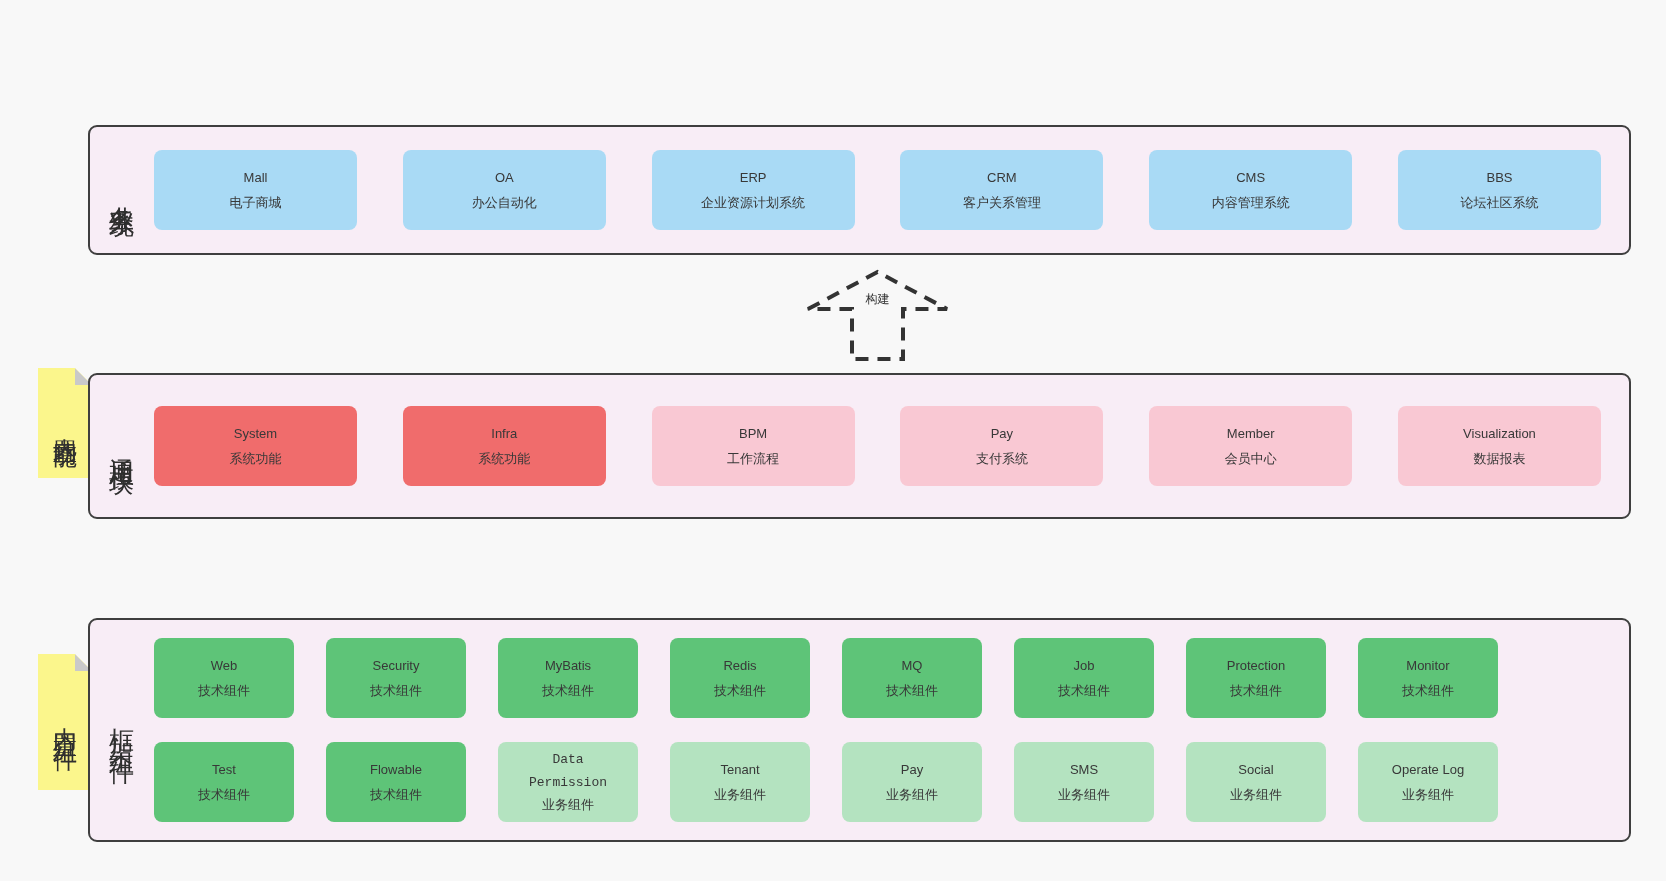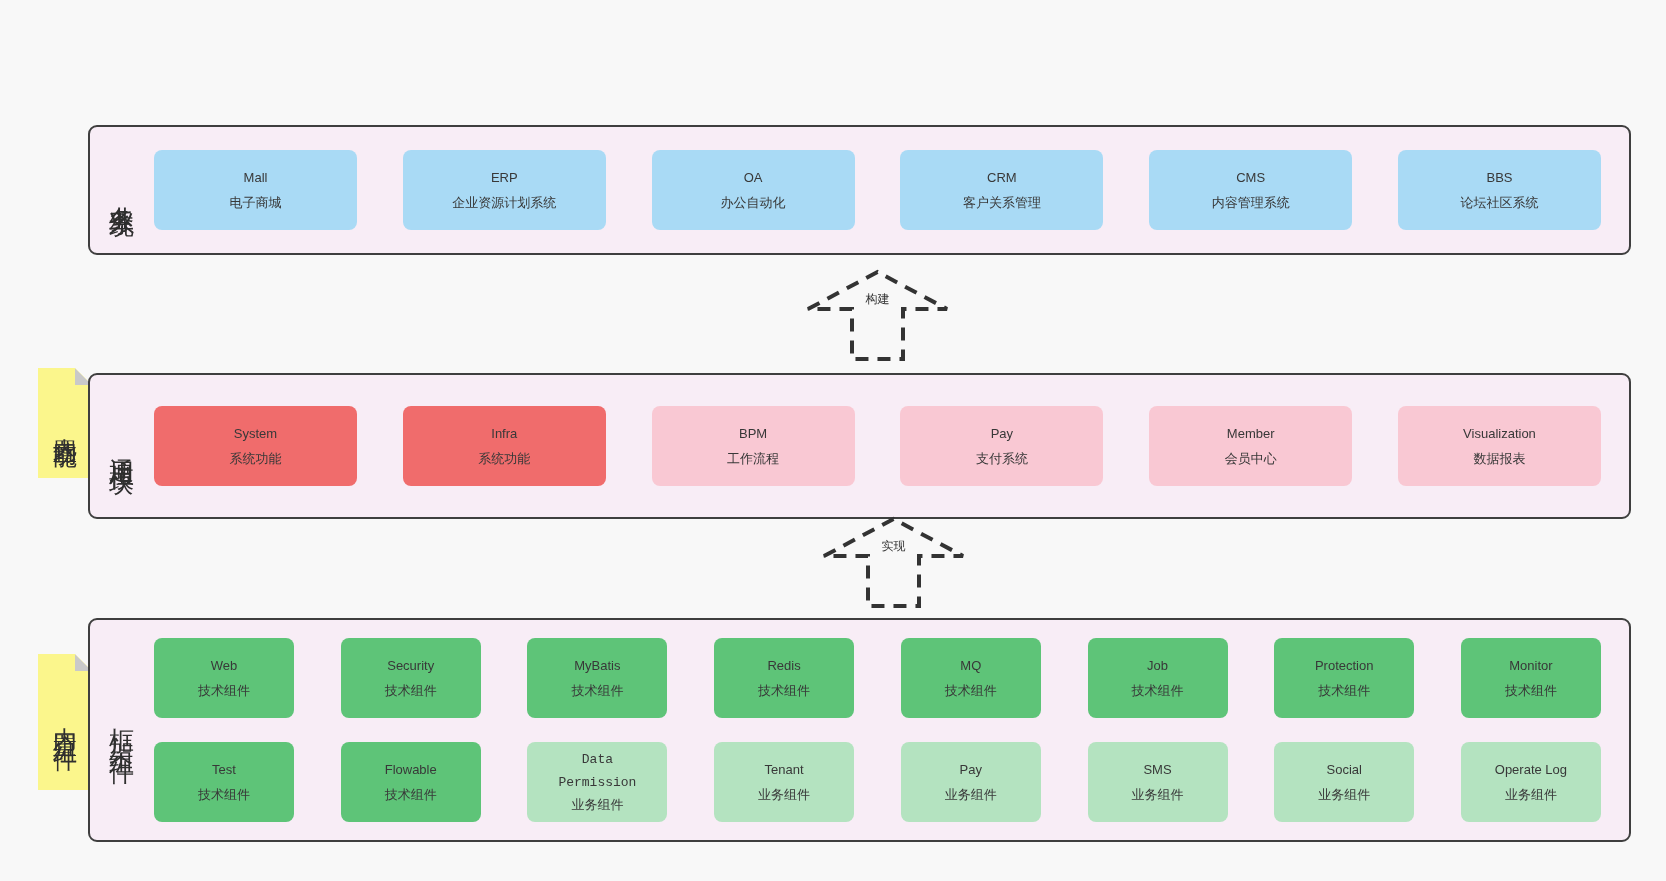--- a/index.html
+++ b/index.html
@@ -31,21 +31,21 @@
 
   .boxes-row {
     position:absolute; left:64px; right:28px; top:0; bottom:0;
     display:flex; align-items:center; justify-content:space-between;
   }
   .boxes-col {
     position:absolute; left:64px; right:28px; top:18px; bottom:18px;
     display:flex; flex-direction:column; justify-content:space-between;
   }
   .boxes-col .inner-row {
-    display:flex; justify-content:space-between;
+    display:flex; justify-content:flex-start;gap:32px;
   }
 
   
   .box {
     height:80px; border-radius:8px;
     display:flex; flex-direction:column; align-items:center; justify-content:center;
     text-align:center; font-size:13px; line-height:25px; color:#383838;
   }
   .box.wide   { width:203px; }
   .box.narrow { width:140px; }
@@ -101,26 +101,26 @@
   </div>
 
   <div class="band" id="band-business">
     <div class="band-label">业务系统</div>
     <div class="boxes-row">
       <div class="box wide v-blue">
         <div class="t">Mall</div>
         <div class="s">电子商城</div>
       </div>
       <div class="box wide v-blue">
+        <div class="t">OA</div>
+        <div class="s">办公自动化</div>
+      </div>
+      <div class="box wide v-blue">
         <div class="t">ERP</div>
         <div class="s">企业资源计划系统</div>
-      </div>
-      <div class="box wide v-blue">
-        <div class="t">OA</div>
-        <div class="s">办公自动化</div>
       </div>
       <div class="box wide v-blue">
         <div class="t">CRM</div>
         <div class="s">客户关系管理</div>
       </div>
       <div class="box wide v-blue">
         <div class="t">CMS</div>
         <div class="s">内容管理系统</div>
       </div>
       <div class="box wide v-blue">
@@ -160,26 +160,20 @@
         <div class="t">Member</div>
         <div class="s">会员中心</div>
       </div>
       <div class="box wide v-pink">
         <div class="t">Visualization</div>
         <div class="s">数据报表</div>
       </div>
     </div>
   </div>
 
-  <div class="arrow" id="arrow-implement">
-    <svg width="145" height="95" viewBox="0 0 145 95">
-      <polygon points="3,41 72.5,4 142,41 98,41 98,91 47,91 47,41" fill="#f8f8f8" stroke="#333333" stroke-width="4" stroke-dasharray="13 9" stroke-linejoin="miter"></polygon>
-    </svg>
-    <div class="arrow-label">实现</div>
-  </div>
 
   <div class="band" id="band-components">
     <div class="band-label">框架组件</div>
     <div class="boxes-col">
       <div class="inner-row">
         <div class="box narrow v-green">
           <div class="t">Web</div>
           <div class="s">技术组件</div>
         </div>
         <div class="box narrow v-green">

